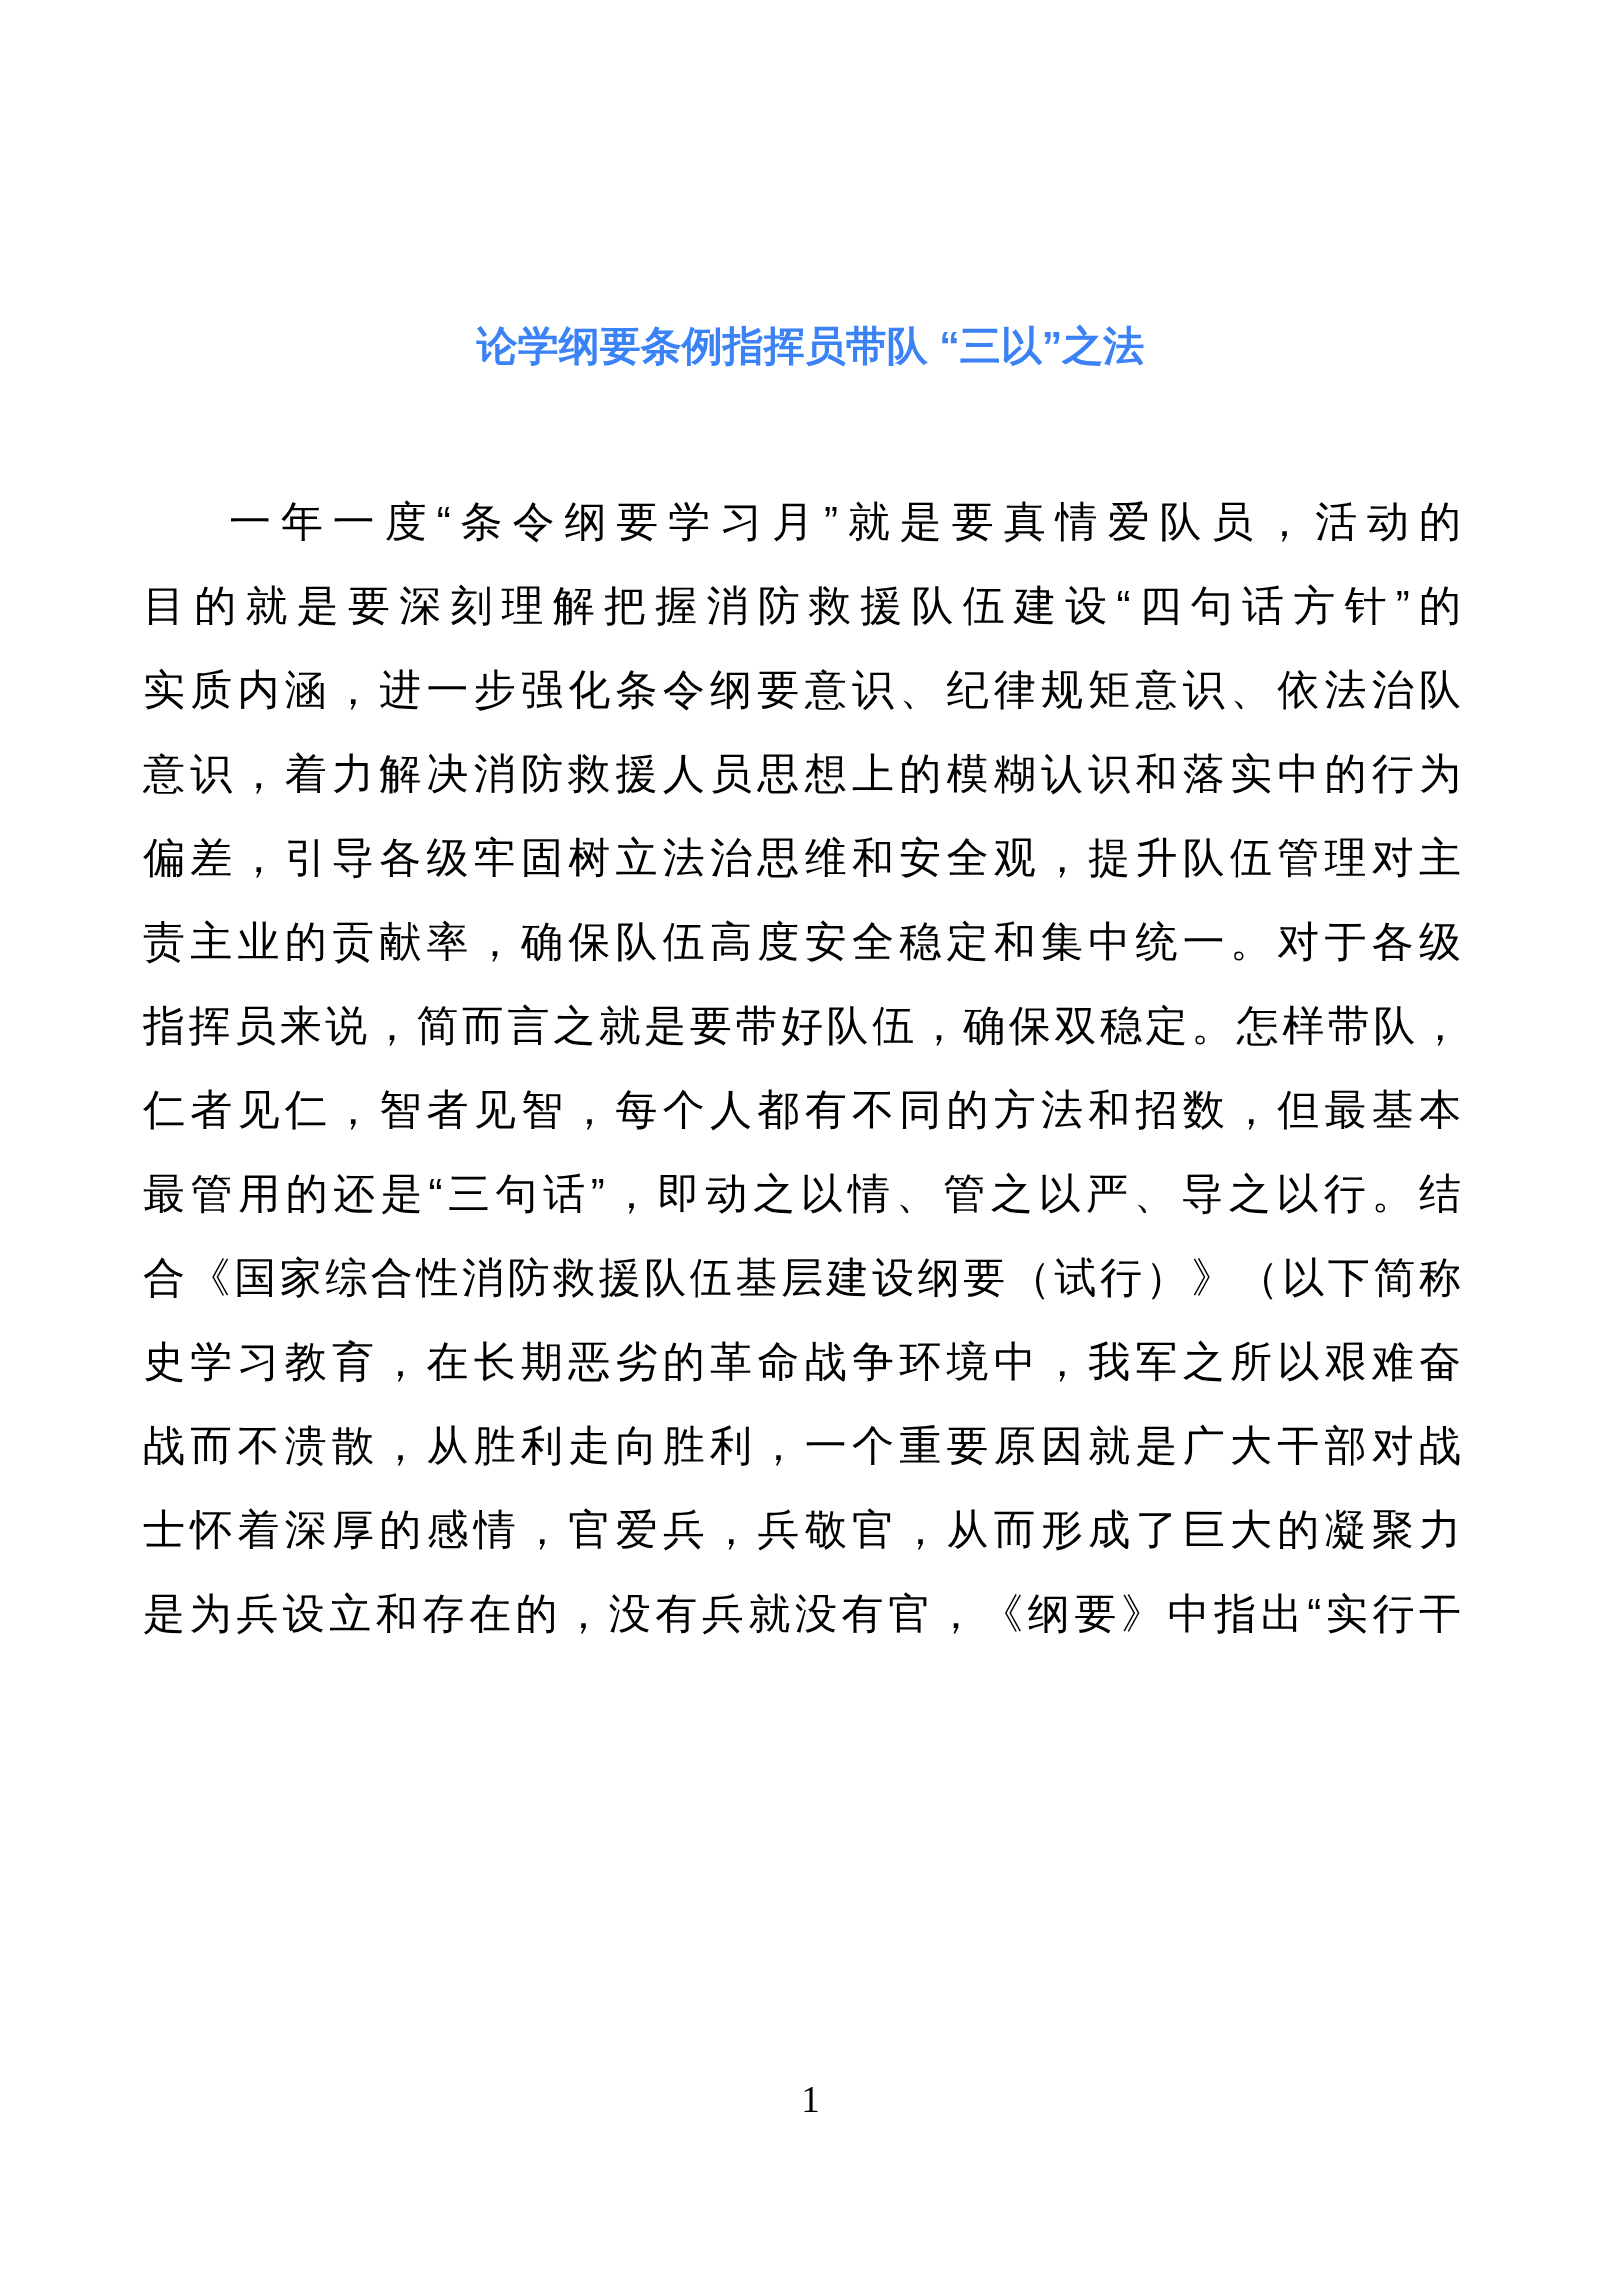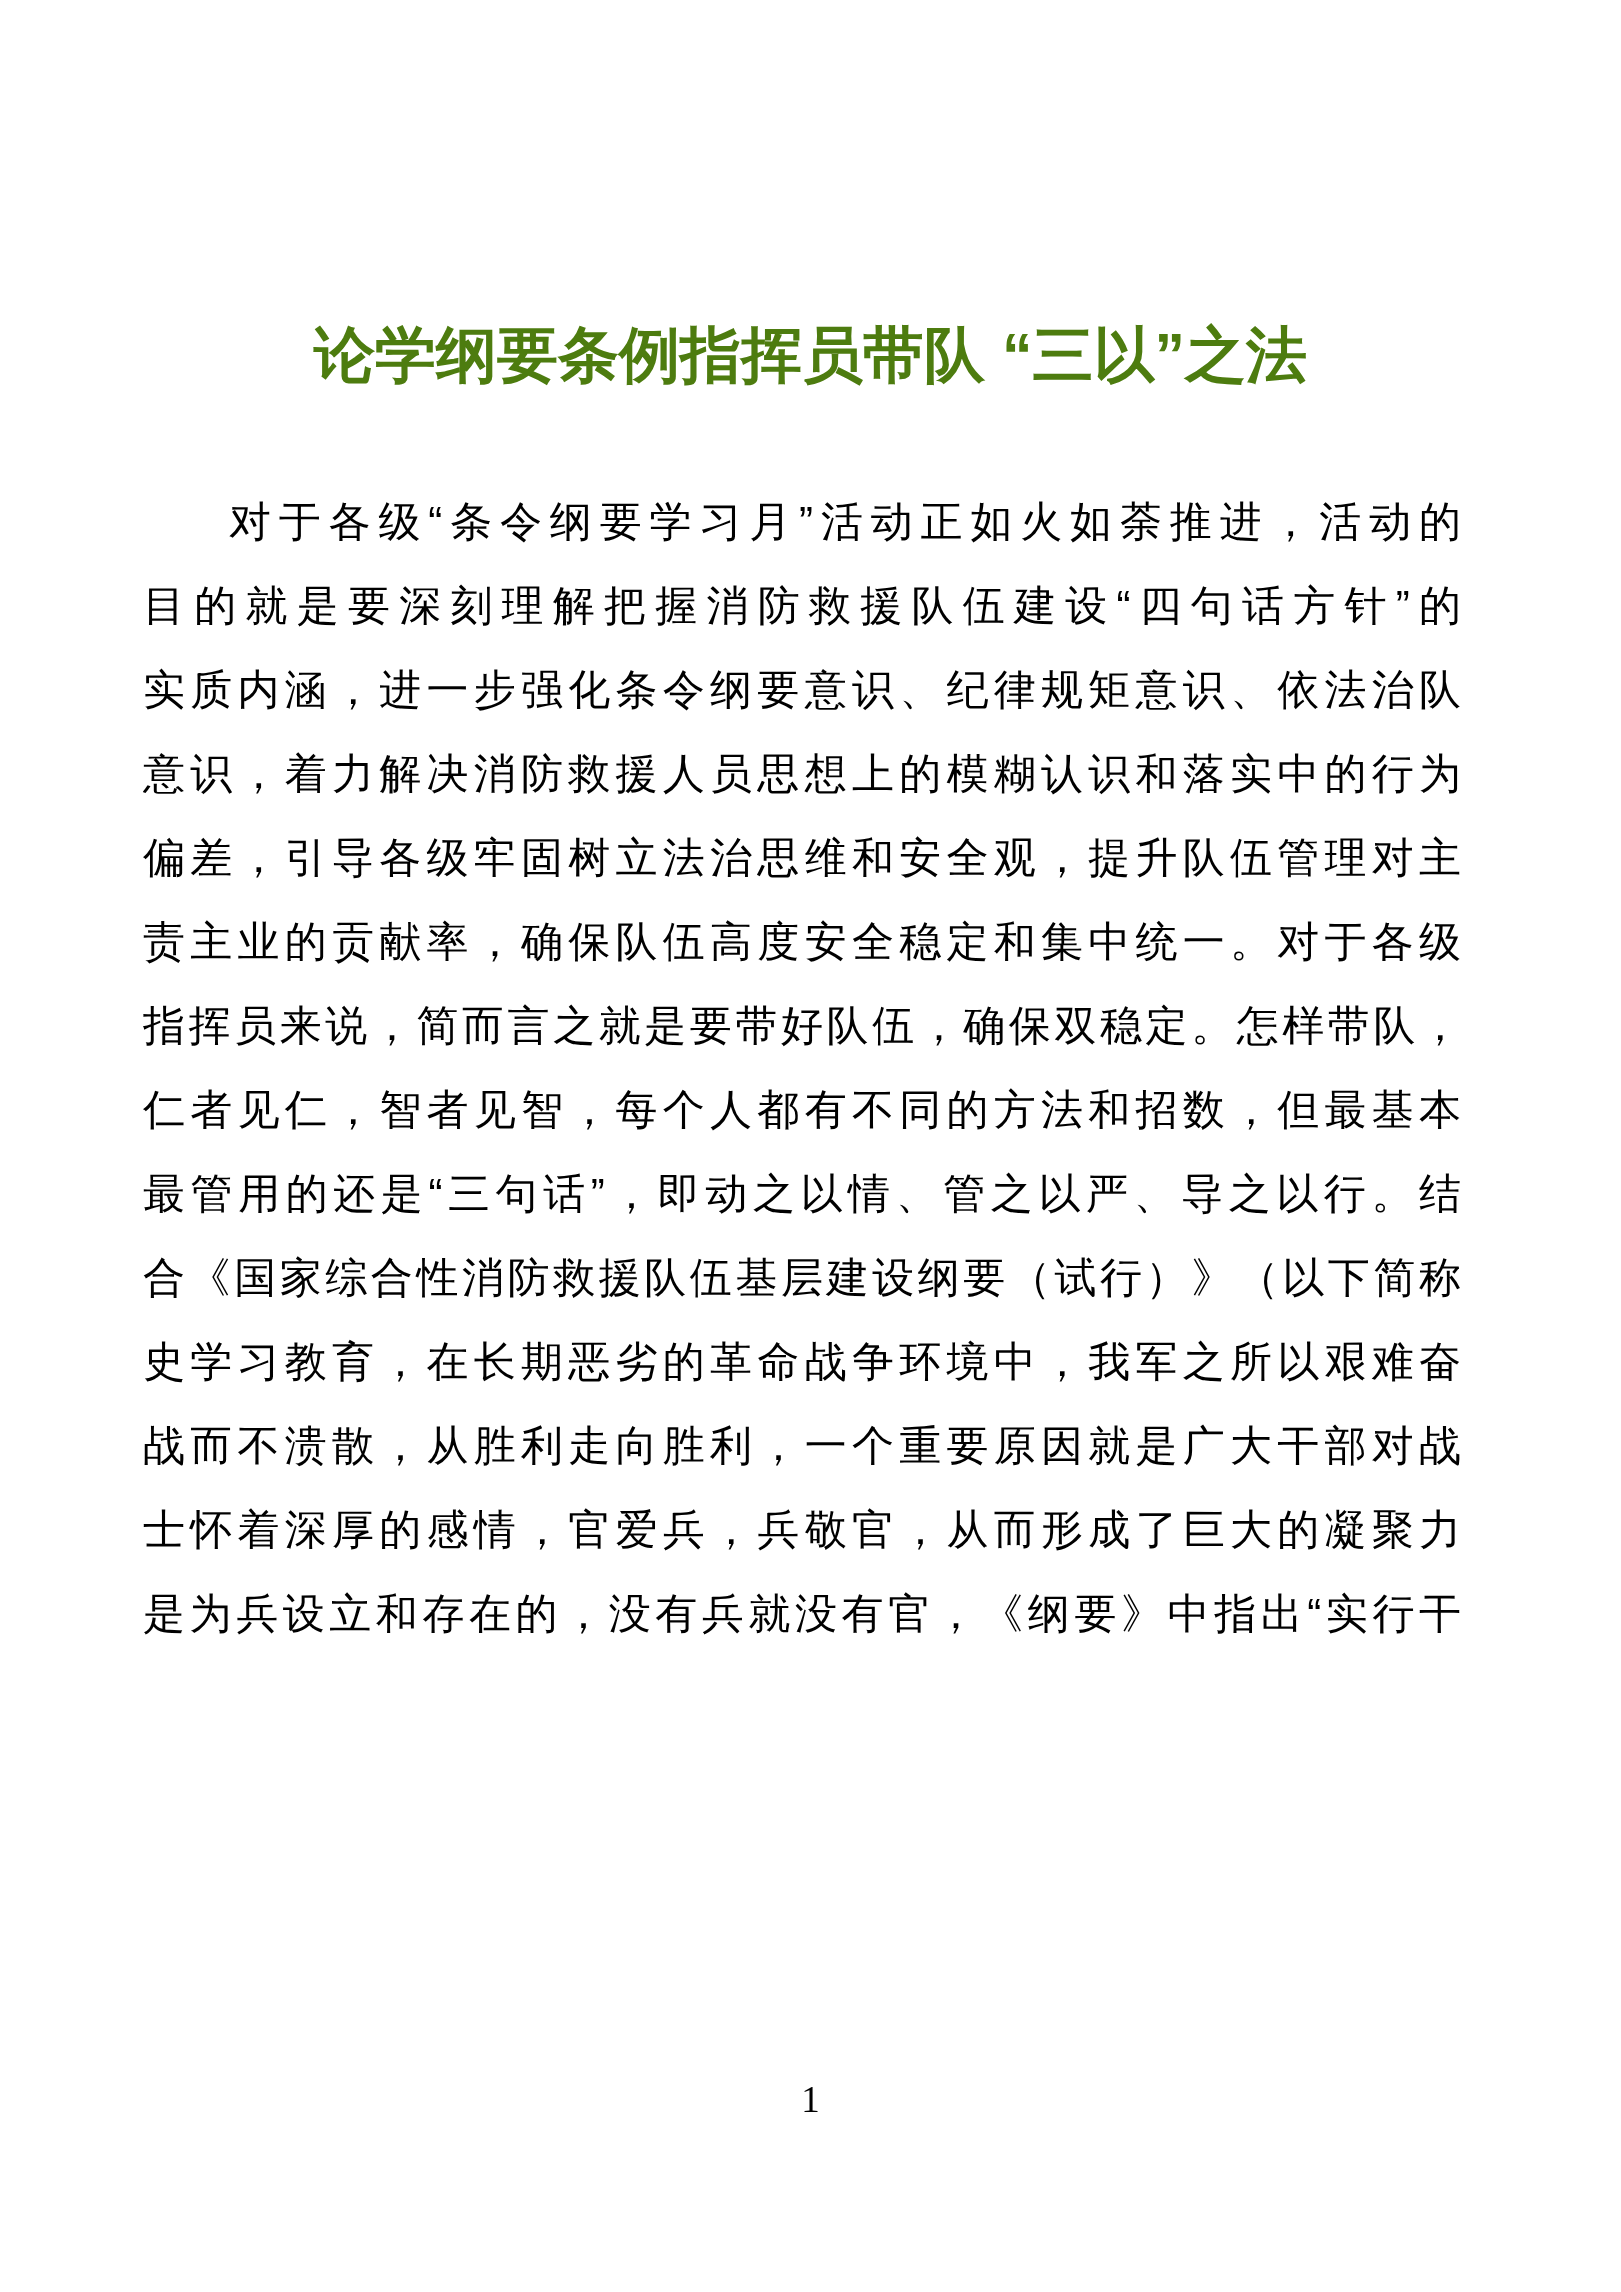--- a/index.html
+++ b/index.html
@@ -10,28 +10,28 @@
   .page {
     position: relative;
     width: 1621px;
     height: 2293px;
     background: #ffffff;
     overflow: hidden;
     font-family: "Liberation Sans", sans-serif;
     color: #000000;
   }
   .doc-title {
-    margin: 17px;
+    margin: 8px;
     padding-top: 294px;
     text-align: center;
     font-family: "Liberation Sans", sans-serif;
     font-weight: bold;
-    font-size: 61px;
+    font-size: 41px;
     line-height: 88px;
-    color: #4d7c0f;
+    color: #3b82f6;
     white-space: nowrap;
   }
   .doc-body {
     position: absolute;
     top: 480px;
     left: 143px;
     width: 1318px;
   }
   .line {
     font-size: 42px;
@@ -61,21 +61,21 @@
     color: #000000;
   }
 </style>
 </head>
 <body>
 
 <div class="page">
   <h1 class="doc-title">论学纲要条例指挥员带队 “三以”之法</h1>
 
   <div class="doc-body">
-      <div class="line fill indent">对于各级“条令纲要学习月”活动正如火如荼推进，活动的</div>
+      <div class="line fill indent">一年一度“条令纲要学习月”就是要真情爱队员，活动的</div>
       <div class="line fill">目的就是要深刻理解把握消防救援队伍建设“四句话方针”的</div>
       <div class="line fill">实质内涵，进一步强化条令纲要意识、纪律规矩意识、依法治队</div>
       <div class="line fill">意识，着力解决消防救援人员思想上的模糊认识和落实中的行为</div>
       <div class="line fill">偏差，引导各级牢固树立法治思维和安全观，提升队伍管理对主</div>
       <div class="line fill">责主业的贡献率，确保队伍高度安全稳定和集中统一。对于各级</div>
       <div class="line fill">指挥员来说，简而言之就是要带好队伍，确保双稳定。怎样带队，</div>
       <div class="line fill">仁者见仁，智者见智，每个人都有不同的方法和招数，但最基本</div>
       <div class="line fill">最管用的还是“三句话”，即动之以情、管之以严、导之以行。结</div>
       <div class="line fill">合《国家综合性消防救援队伍基层建设纲要（试行）》（以下简称</div>
       <div class="line fill">史学习教育，在长期恶劣的革命战争环境中，我军之所以艰难奋</div>

